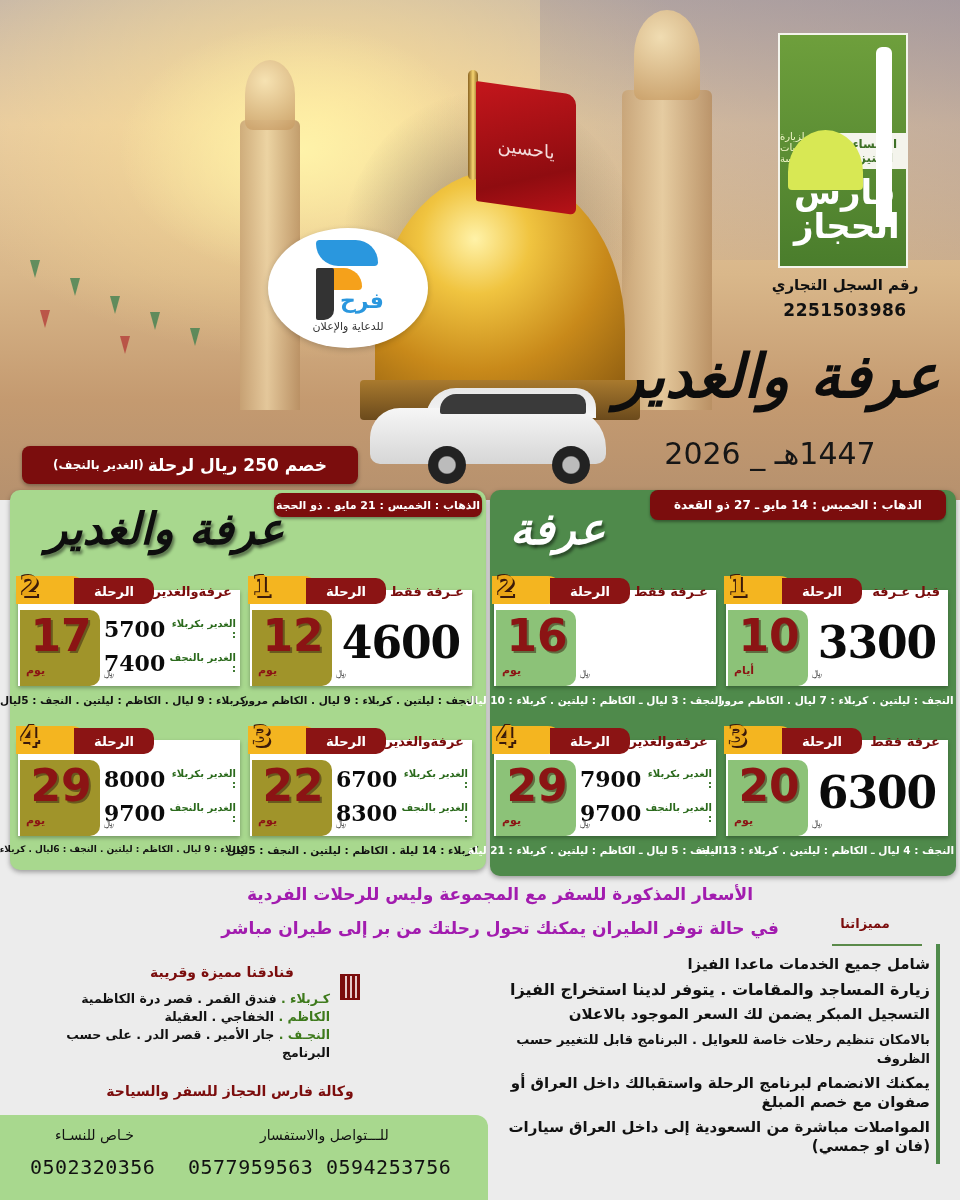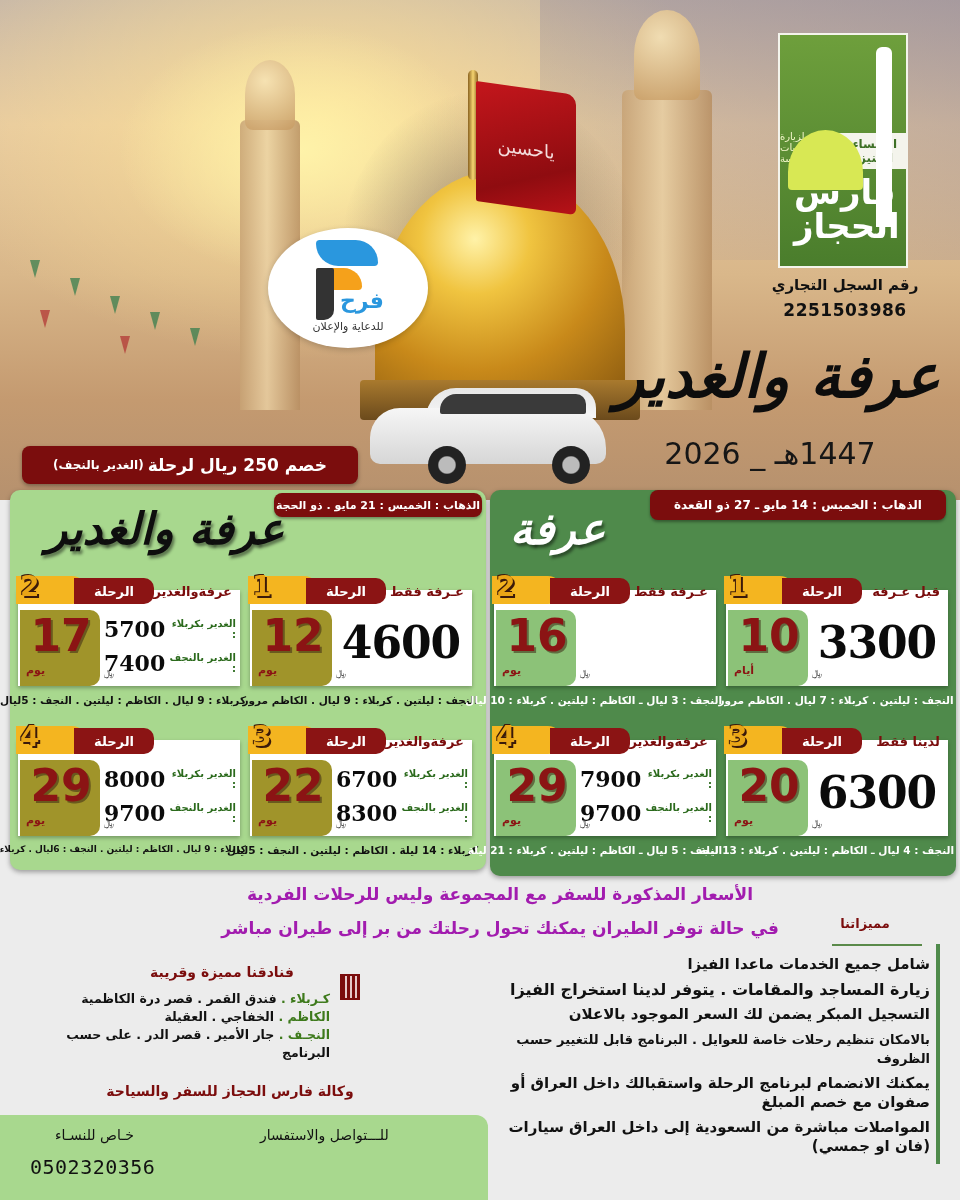--- a/index.html
+++ b/index.html
@@ -475,21 +475,21 @@
     <div class="days-num">16</div>
     <div class="days-unit">يوم</div>
     <div class="currency">﷼</div>
     <div class="itinerary" dir="rtl">النجف : 3 ليال ـ الكاظم : ليلتين . كربلاء : 10 ليال</div>
   </div>
 
   <div class="card" style="left:236px;top:250px;">
     <div class="tag-yellow"></div>
     <div class="trip-num">3</div>
     <div class="trip-label">الرحلة</div>
-    <div class="card-title">لدينا فقط</div>
+    <div class="card-title">عرفة فقط</div>
     <div class="days-box"></div>
     <div class="days-num">20</div>
     <div class="days-unit">يوم</div>
     <div class="price-big">6300</div>
     <div class="currency">﷼</div>
     <div class="itinerary" dir="rtl">النجف : 4 ليال ـ الكاظم : ليلتين . كربلاء : 13 ليلة</div>
   </div>
 
   <div class="card" style="left:4px;top:250px;">
     <div class="tag-yellow"></div>
@@ -539,15 +539,16 @@
     <span class="city">الكاظم .</span><span> الخفاجي . العقيلة</span>
   </div>
   <div class="h">
     <span class="city">النجـف .</span><span> جار الأمير  . قصر الدر  . على حسب البرنامج</span>
   </div>
 </div>
 
 <div class="agency-name" dir="rtl">وكالة فارس الحجاز للسفر والسياحة</div>
 <div class="contact-box">
   <div class="lbl" style="left:260px;" dir="rtl">للـــتواصل والاستفسار</div>
+  <div class="num" style="left:188px;">0577959563 0594253756</div>
   <div class="lbl" style="left:55px;" dir="rtl">خـاص للنسـاء</div>
   <div class="num" style="left:30px;">0502320356</div>
 </div>
 
 </body></html>

